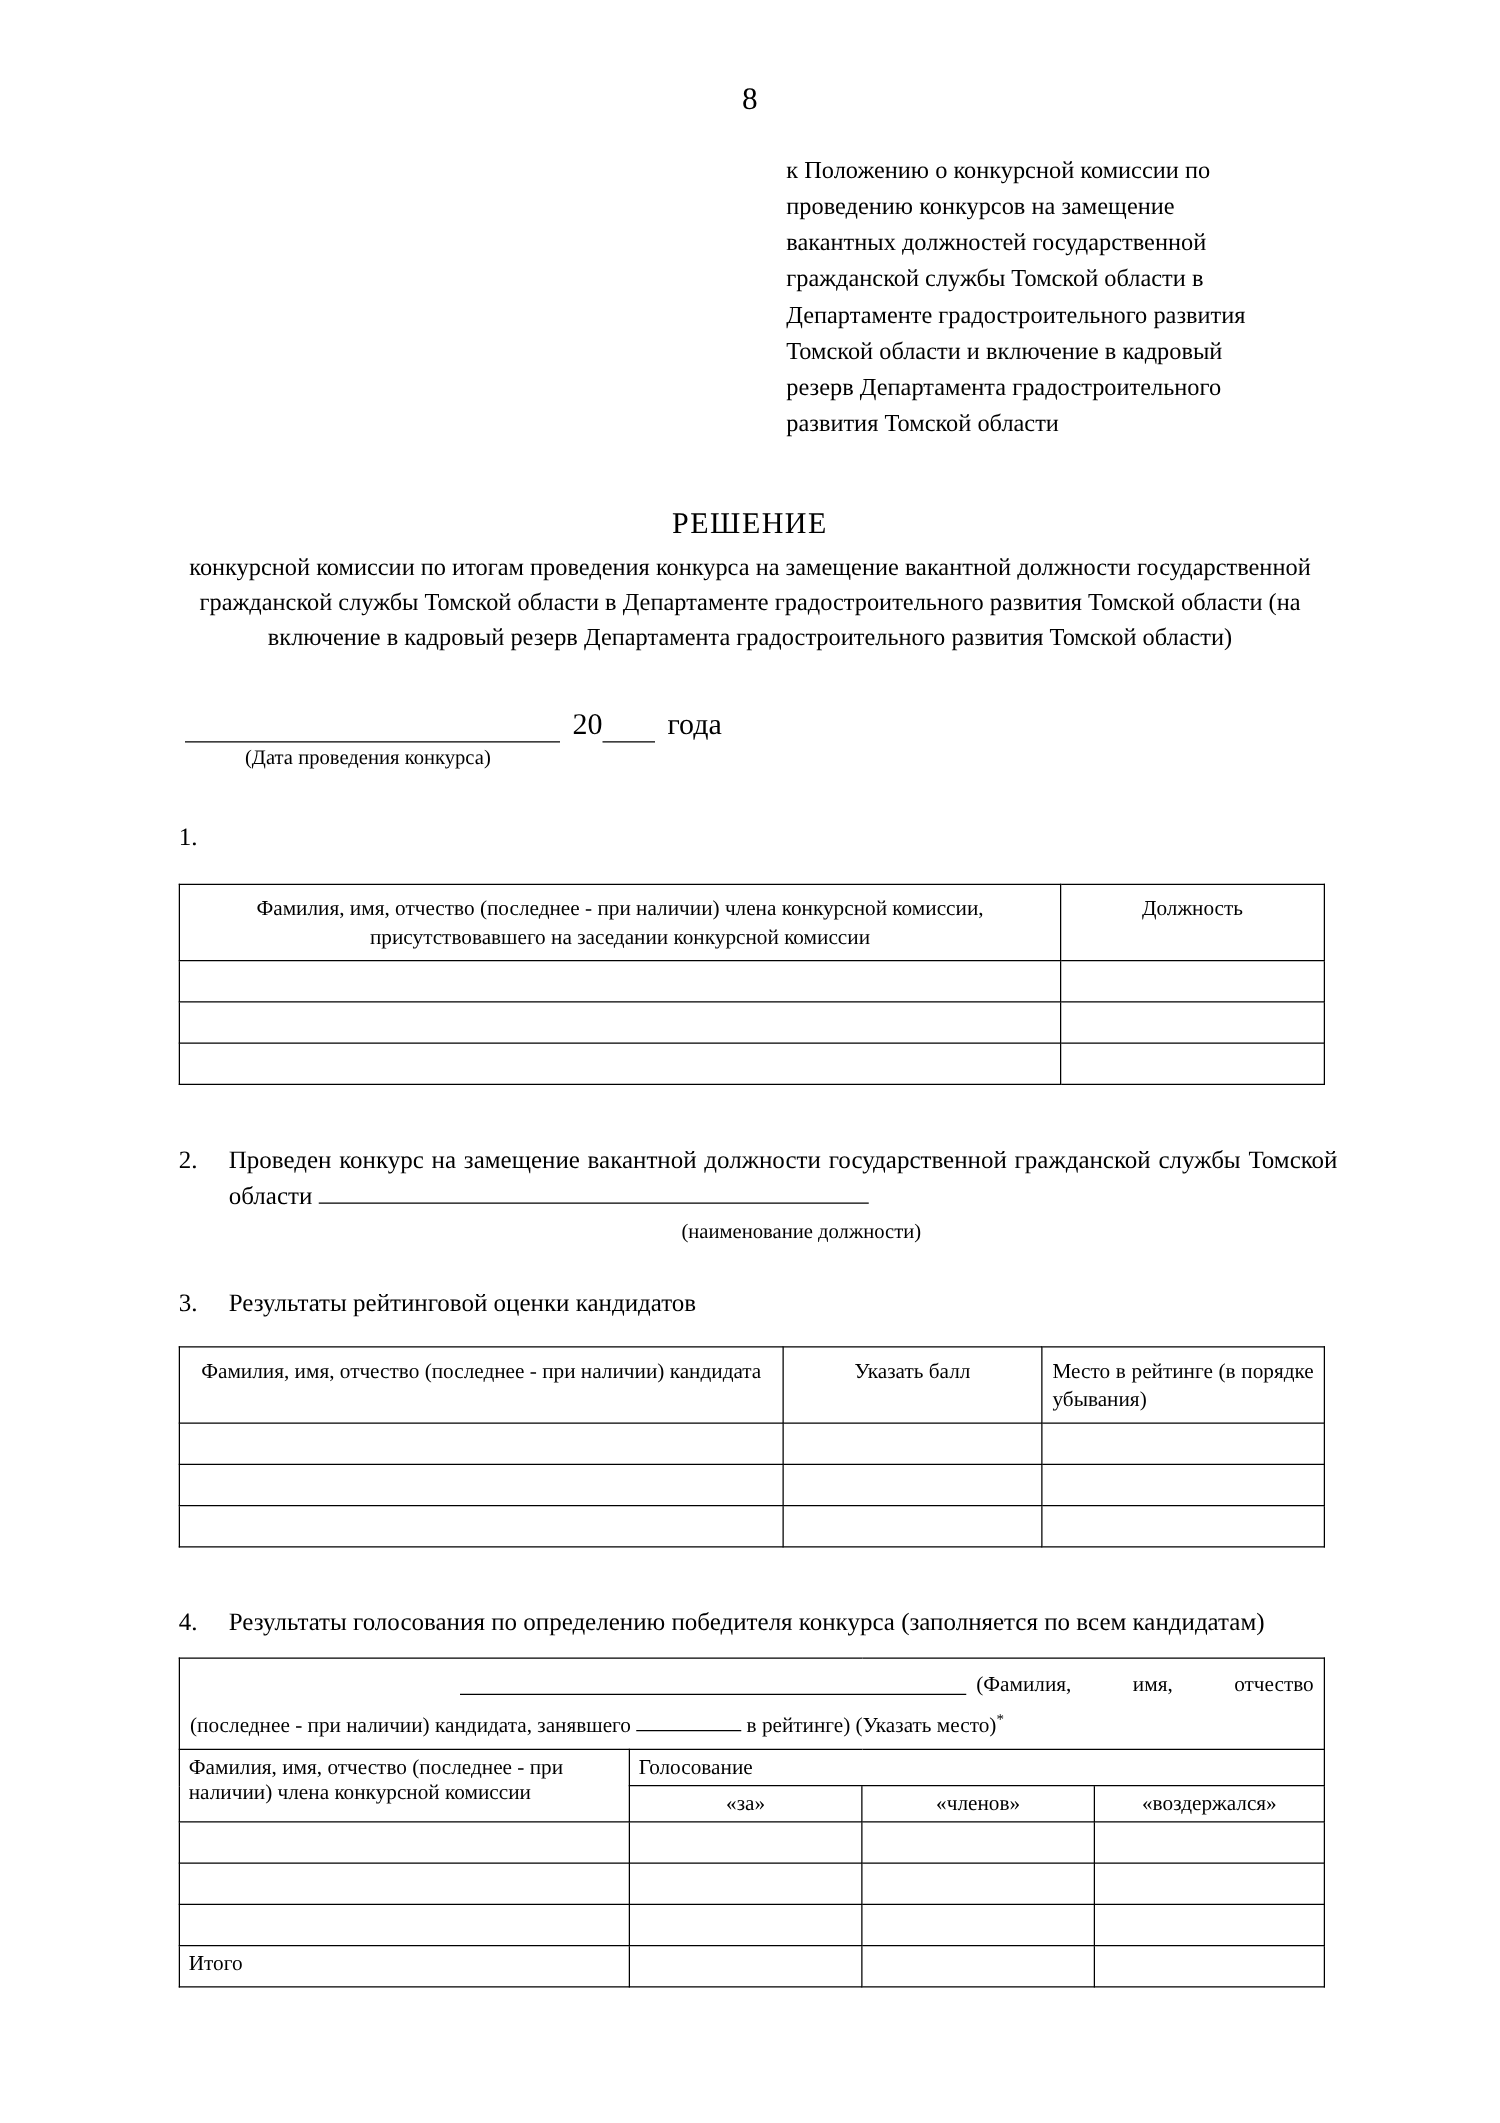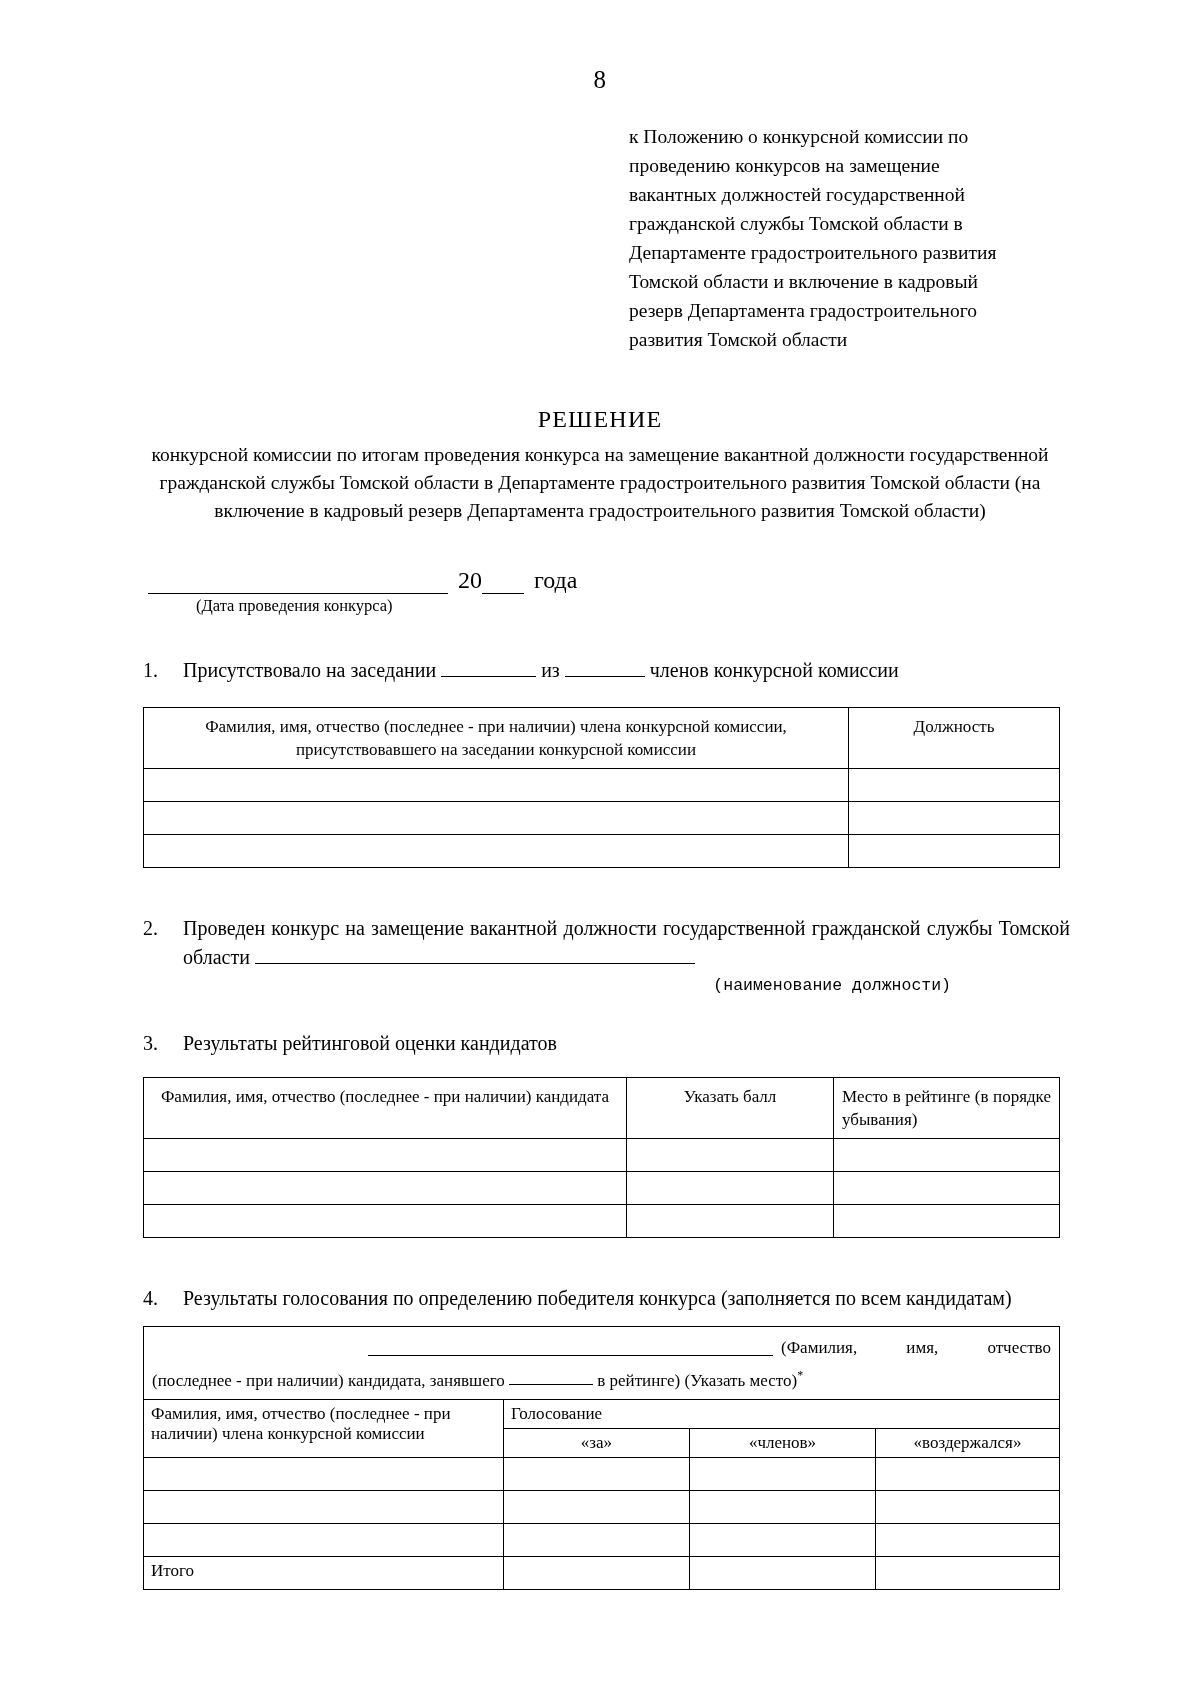--- a/index.html
+++ b/index.html
@@ -209,27 +209,20 @@
     <span class="date-year">20</span>
     <span class="year-blank"></span>
     <span class="date-year">года</span>
   </div>
   <div class="date-caption">(Дата проведения конкурса)</div>
 
   <div class="spacer-40"></div>
 
   <div class="item">
     <div class="item-num">1.</div>
-    <div class="item-body">
-      <span>Присутствовало на заседании</span>
-      <span class="u-blank b-95"></span>
-      <span>из</span>
-      <span class="u-blank b-80"></span>
-      <span>членов конкурсной комиссии</span>
-    </div>
   </div>
 
   <table class="doc t1">
     <colgroup>
         <col style="width:705px">
         <col style="width:211px">
       </colgroup>
     <thead>
       <tr>
         <th class="center-head">Фамилия, имя, отчество (последнее - при наличии) члена конкурсной комиссии, присутствовавшего на заседании конкурсной комиссии</th>
@@ -255,21 +248,21 @@
   <div class="spacer-46"></div>
 
   <div class="item">
     <div class="item-num">2.</div>
     <div class="item-body justify">
       <span>Проведен конкурс на замещение вакантной должности государственной гражданской службы Томской области</span>
       <span class="u-blank b-440"></span>
     </div>
   </div>
   <div class="sub-caption" style="margin-left:183px;margin-top:3px;width:916px;">
-    <span style="display:inline-block;width:620px;text-align:right;font-family:Liberation Mono, monospace;">(наименование должности)</span>
+    <span style="display:inline-block;width:620px;text-align:center;">(наименование должности)</span>
   </div>
 
   <div class="spacer-34"></div>
 
   <div class="item">
     <div class="item-num">3.</div>
     <div class="item-body">Результаты рейтинговой оценки кандидатов</div>
   </div>
 
   <table class="doc t2">

